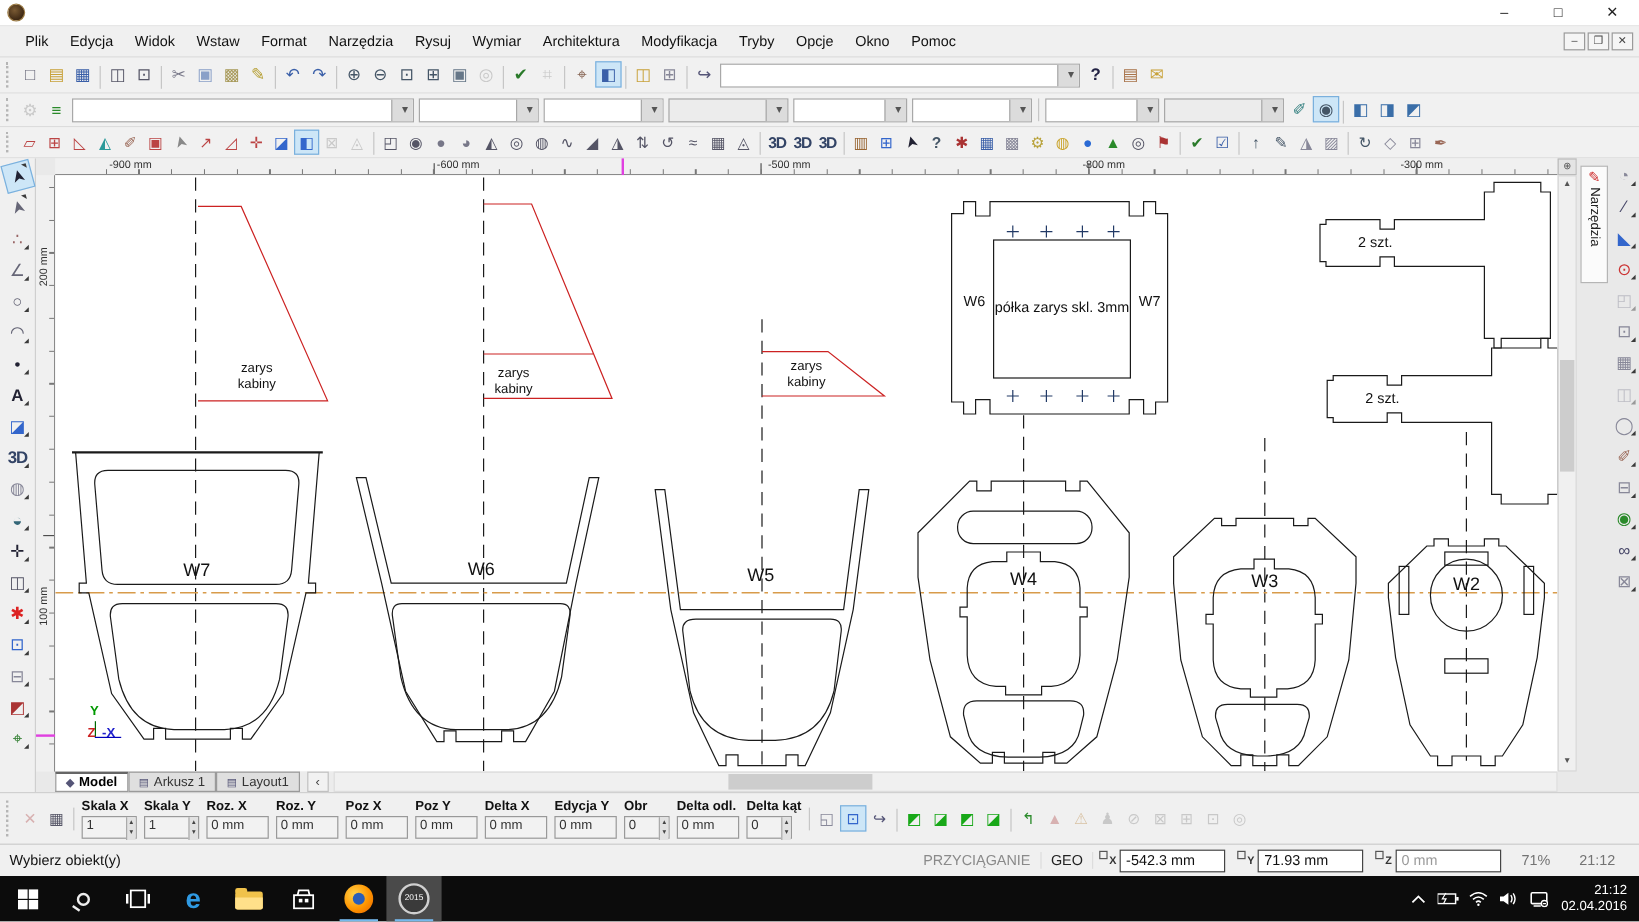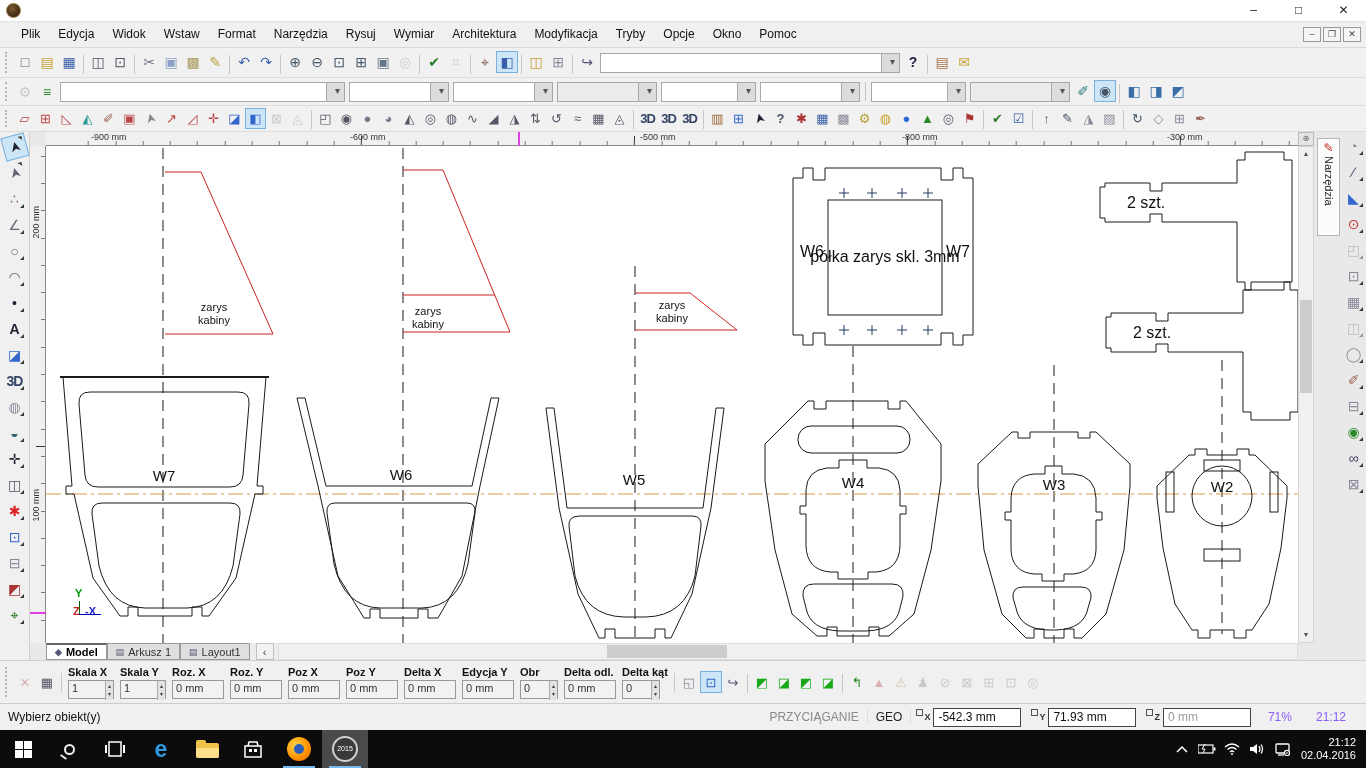--- a/index.html
+++ b/index.html
@@ -60,21 +60,21 @@
 
   .canvas{position:absolute;left:46px;top:14px;width:1252px;height:497px;background:#fff;overflow:hidden}
   .cad{position:absolute;left:0;top:0}
   .cad path,.cad rect,.cad circle{fill:none;stroke:#1a1a1a;stroke-width:1}
   .cad .dash{stroke-dasharray:11 7}
   .cad .cl{stroke:#d89b4a;stroke-width:1.2;stroke-dasharray:15 4 3 4}
   .cad .red path{stroke:#c22}
   .cad .mark{stroke:#223a66}
   .cad .bar{stroke-width:2}
   .dlab{position:absolute;transform:translate(-50%,-50%);text-align:center;color:#111;white-space:pre-line;line-height:1.15}
-  .fr{font-size:15px}.md{font-size:16px}.sm{font-size:11px}
+  .fr{font-size:15px}.md{font-size:12px}.sm{font-size:11px}
   .ucs{position:absolute;left:24px;top:444px;width:40px;height:34px;font-size:11px;font-weight:bold}
   .ucs::before{content:"";position:absolute;left:9px;top:11px;width:1px;height:13px;background:#060}
   .ucs::after{content:"";position:absolute;left:9px;top:24px;width:22px;height:1px;background:#00b}
   .uy{position:absolute;left:5px;top:-3px;color:#090}
   .uz{position:absolute;left:3px;top:15px;color:#c22}
   .ux{position:absolute;left:15px;top:15px;color:#22c}
 
   .vscroll{position:absolute;left:1298px;top:14px;width:16px;height:497px;background:#f0f0f0;border:1px solid #d5d5d5}
   .varr{position:absolute;left:0;width:14px;height:14px;text-align:center;font-size:7px;line-height:14px;color:#555}
   .varr.up{top:0}.varr.dn{bottom:0}
@@ -107,21 +107,21 @@
   
   .statusbar{position:absolute;top:703px;left:0;width:1366px;height:27px;background:#f0f0f0;border-top:1px solid #cccccc;display:flex;align-items:center;padding:0 8px;font-size:12px}
   .sright{margin-left:auto;display:flex;align-items:center}
   .slab{color:#8a8a8a;padding:0 8px;border-right:1px solid #ddd}
   .slab.geo{color:#222}
   .coord{display:flex;align-items:center;margin:0 5px}
   .axl{font-size:9px;font-weight:bold;color:#333;margin-right:3px;position:relative;padding-left:8px}
   .axl::before{content:"";position:absolute;left:0;top:-3px;width:5px;height:5px;border:1px solid #555}
   .cbox{width:88px;height:19px;border:1px solid #444;background:#fff;padding:0 4px;line-height:17px;font-size:12px;color:#111}
   .cbox.dimv{color:#9a9a9a}
-  .szoom,.stime{padding:0 12px;color:#8b5cf6}
+  .szoom,.stime{padding:0 12px;color:#737373}
 
   
   .taskbar{position:absolute;top:730px;left:0;width:1366px;height:38px;background:#0c0c0c;display:flex;align-items:center}
   .tbtn{width:46px;height:38px;display:flex;align-items:center;justify-content:center;position:relative;flex:0 0 auto}
   .run::after{content:"";position:absolute;bottom:0;left:7px;right:7px;height:2px;background:#76b9ed}
   .tc{background:#4a4a4a}
   .mag{width:11px;height:11px;border:2px solid #eee;border-radius:50%;position:relative}
   .mag::after{content:"";position:absolute;left:-6px;top:10px;width:7px;height:2px;background:#eee;transform:rotate(35deg)}
   .edge{color:#2f9ae3;font-size:23px;font-weight:bold;line-height:20px}
   .folder{width:23px;height:15px;background:#f0c24b;border-radius:2px;position:relative;margin-top:3px}
@@ -202,21 +202,21 @@
         <span class="icn" style="color: rgb(34, 34, 51);">✛</span>
         <span class="icn" style="color: rgb(85, 85, 102);">◫</span>
         <span class="icn" style="color: rgb(221, 34, 34);">✱</span>
         <span class="icn" style="color: rgb(51, 102, 204);">⊡</span>
         <span class="icn" style="color: rgb(136, 136, 153);">⊟</span>
         <span class="icn" style="color: rgb(170, 51, 51);">◩</span>
         <span class="icn" style="color: rgb(42, 122, 42);">⌖</span>
       </div>
 
     <div class="hruler">
-      <span><span class="icn hlab" style="left: 45px;">-900 mm</span><span class="icn hlab" style="left: 304px;">-600 mm</span><span class="icn hlab" style="left: 594px;">-500 mm</span><span class="icn hlab" style="left: 856px;">-800 mm</span><span class="icn hlab" style="left: 1121px;">-300 mm</span></span>
+      <span><span class="icn hlab" style="left: 45px;">-900 mm</span><span class="icn hlab" style="left: 318px;">-600 mm</span><span class="icn hlab" style="left: 594px;">-500 mm</span><span class="icn hlab" style="left: 856px;">-800 mm</span><span class="icn hlab" style="left: 1121px;">-300 mm</span></span>
       <span class="hmark"></span>
     </div>
     <div class="rcorner">⊕</div>
 
     <div class="vruler">
       <span><span class="icn vlab" style="top: 60px;">200 mm</span><span class="icn vlab" style="top: 343px;">100 mm</span></span>
       <span class="vmark"></span>
     </div>
 
     <div class="canvas">

